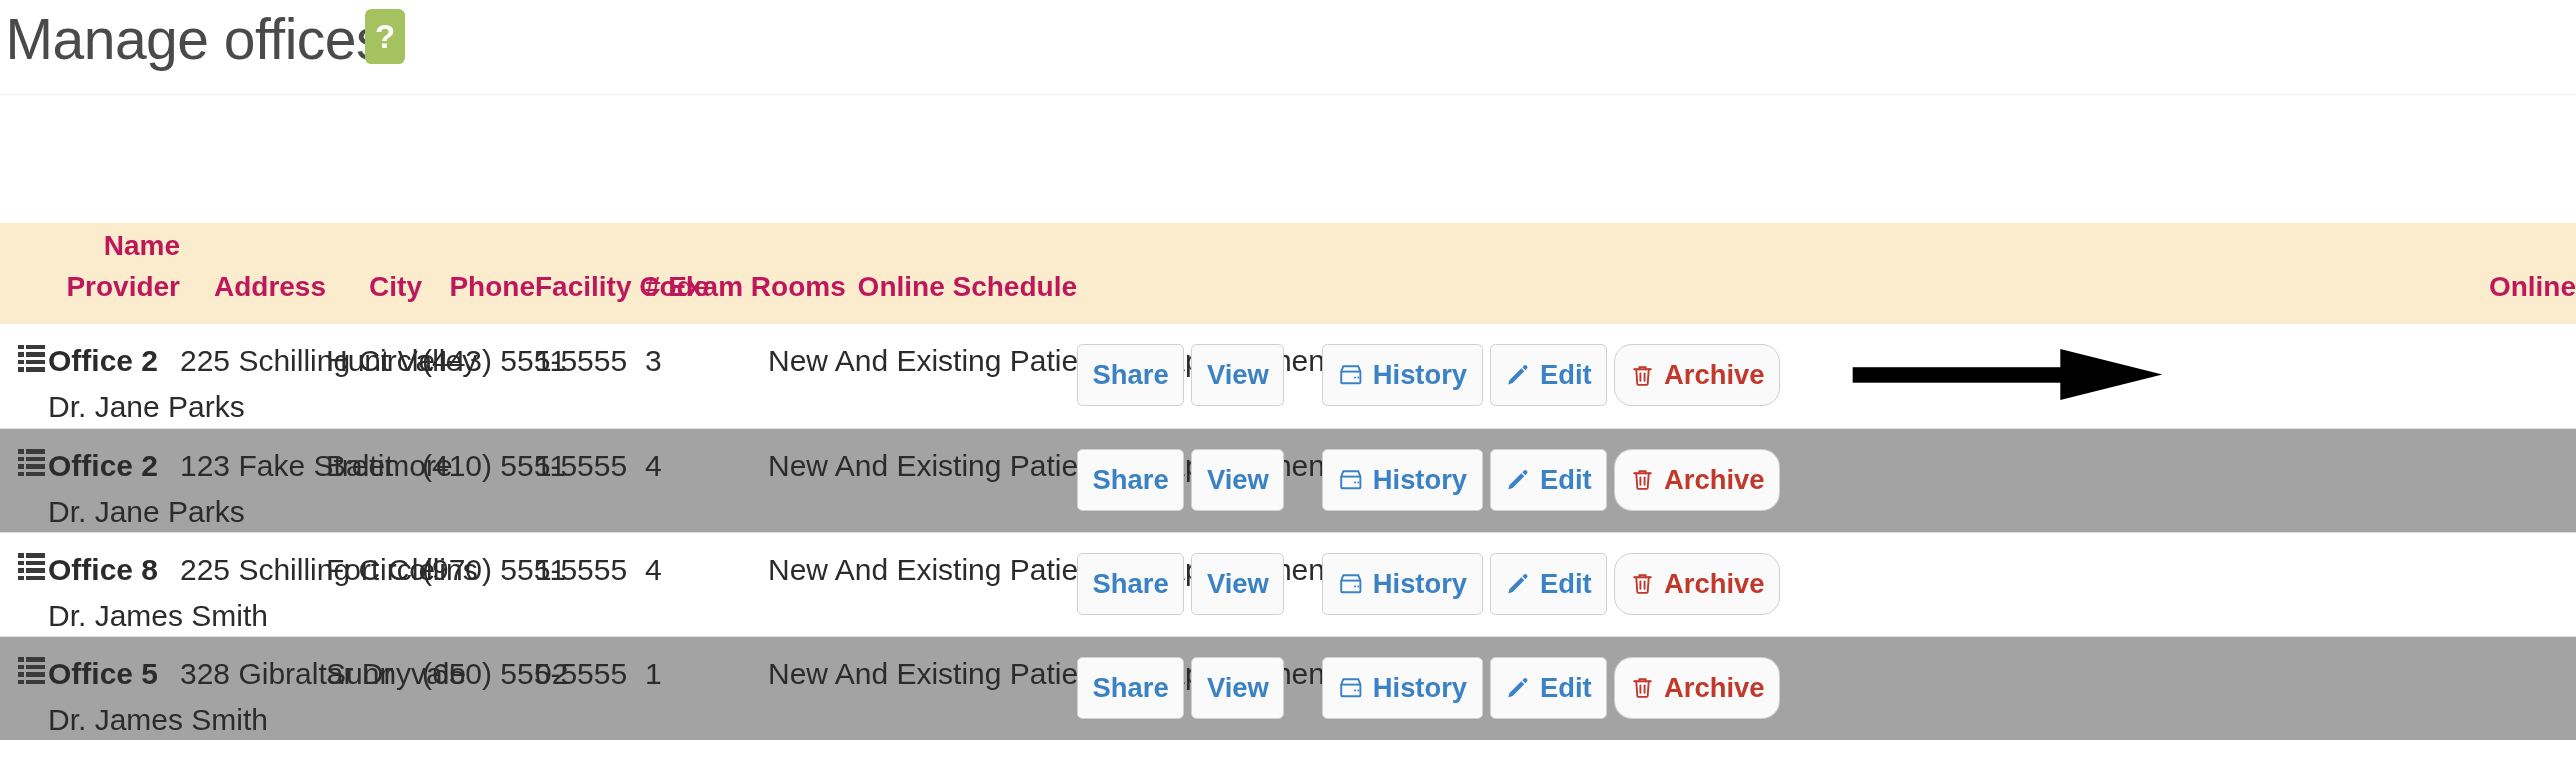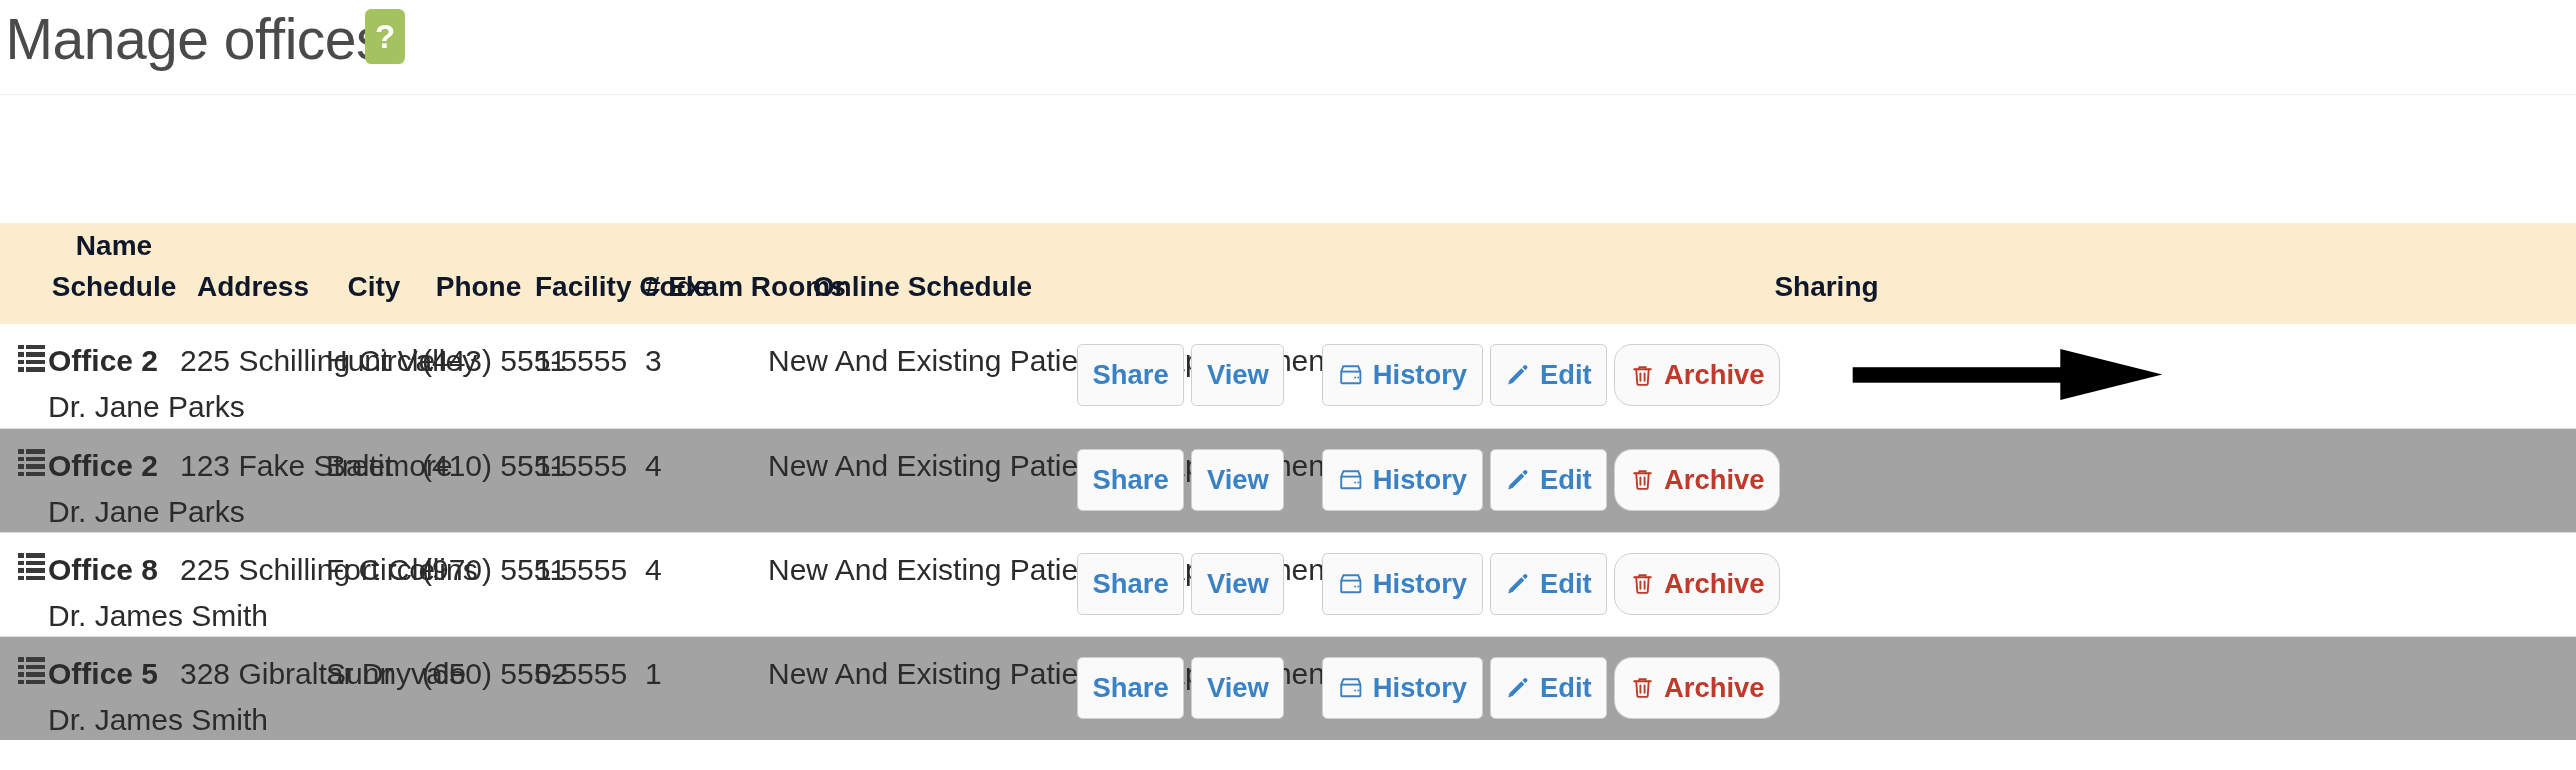--- a/index.html
+++ b/index.html
@@ -89,22 +89,22 @@
     position: absolute;
     left: 0; top: 223px;
     width: 2576px;
     border-collapse: collapse;
     table-layout: fixed;
   }
   table.offices thead th {
     background: #faeccc;
     font-size: 28px;
     font-weight: bold;
-    color: #0f172a;
-    text-align: center;
+    color: #be185d;
+    text-align: right;
     vertical-align: bottom;
     padding: 0 0 16.5px 0;
     height: 101px;
     line-height: 1.45;
     white-space: nowrap;
   }
   thead .name-head { vertical-align: bottom; }
   thead .name-head .l1 { display:block; font-weight:bold; }
   thead .name-head .l2 { display:block; font-weight:bold; }
 
@@ -223,29 +223,29 @@
         <col class="col-fac">
         <col class="col-exam">
         <col class="col-sched">
         <col class="col-share">
     </colgroup>
     <thead>
       <tr>
         <th></th>
         <th class="name-head">
           <span class="l1">Name</span>
-          <span class="l2">Schedule</span>
+          <span class="l2">Provider</span>
         </th>
         <th>Address</th>
         <th>City</th>
         <th>Phone</th>
         <th>Facility Code</th>
         <th># Exam Rooms</th>
         <th>Online Schedule</th>
-        <th>Sharing</th>
+        <th>Online</th>
       </tr>
     </thead>
     <tbody id="tbody">
         <tr>
           <td><span class="handle-icon"><i></i><i></i><i></i><i></i></span></td>
           <td class="name-cell">
             <span class="office">Office 2</span>
             <span class="provider">Dr. Jane Parks</span>
           </td>
           <td>225 Schilling Circle</td>

